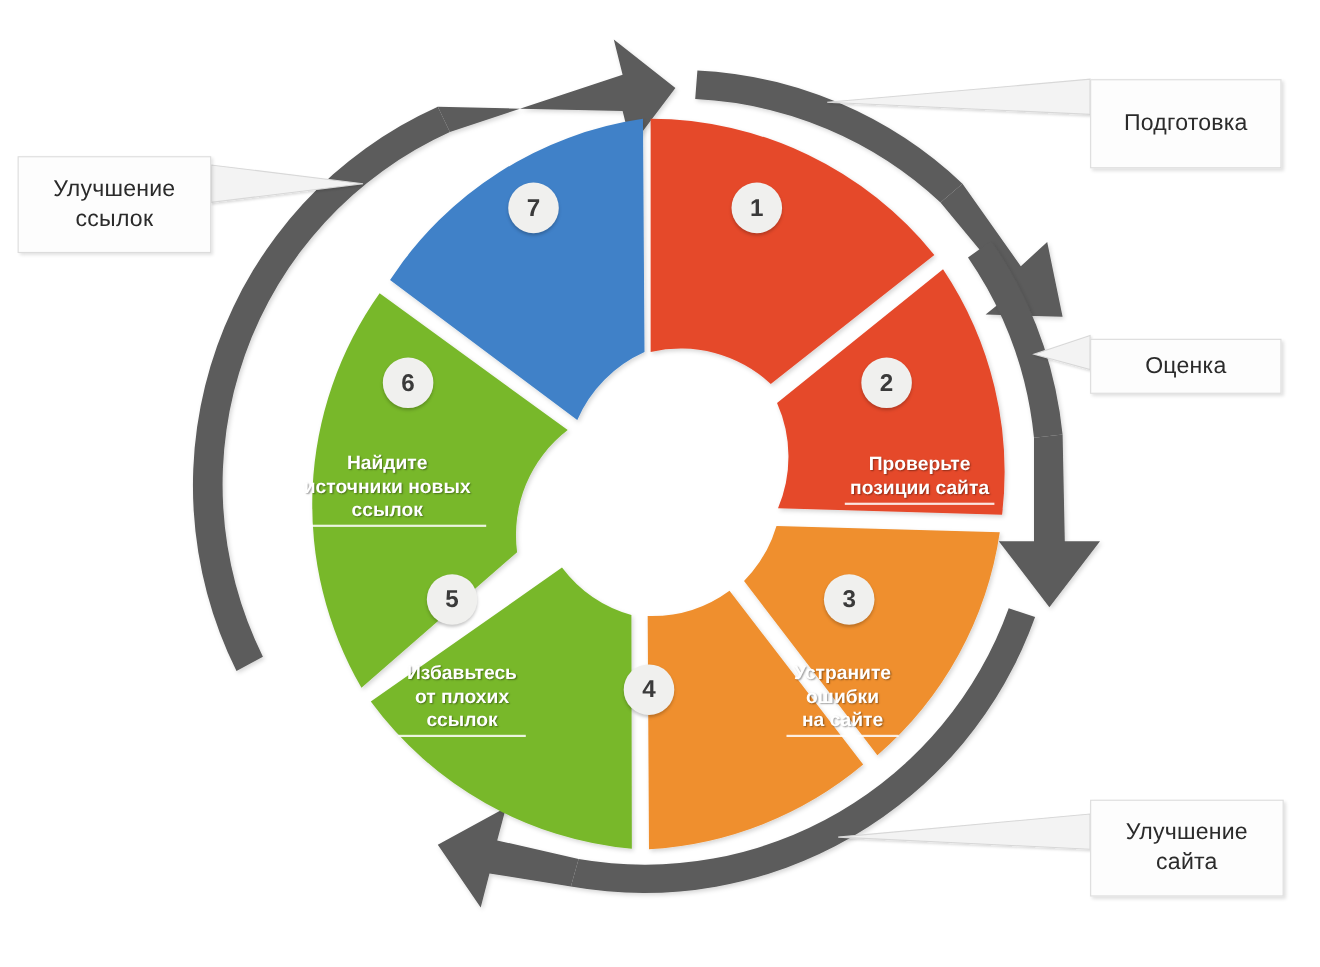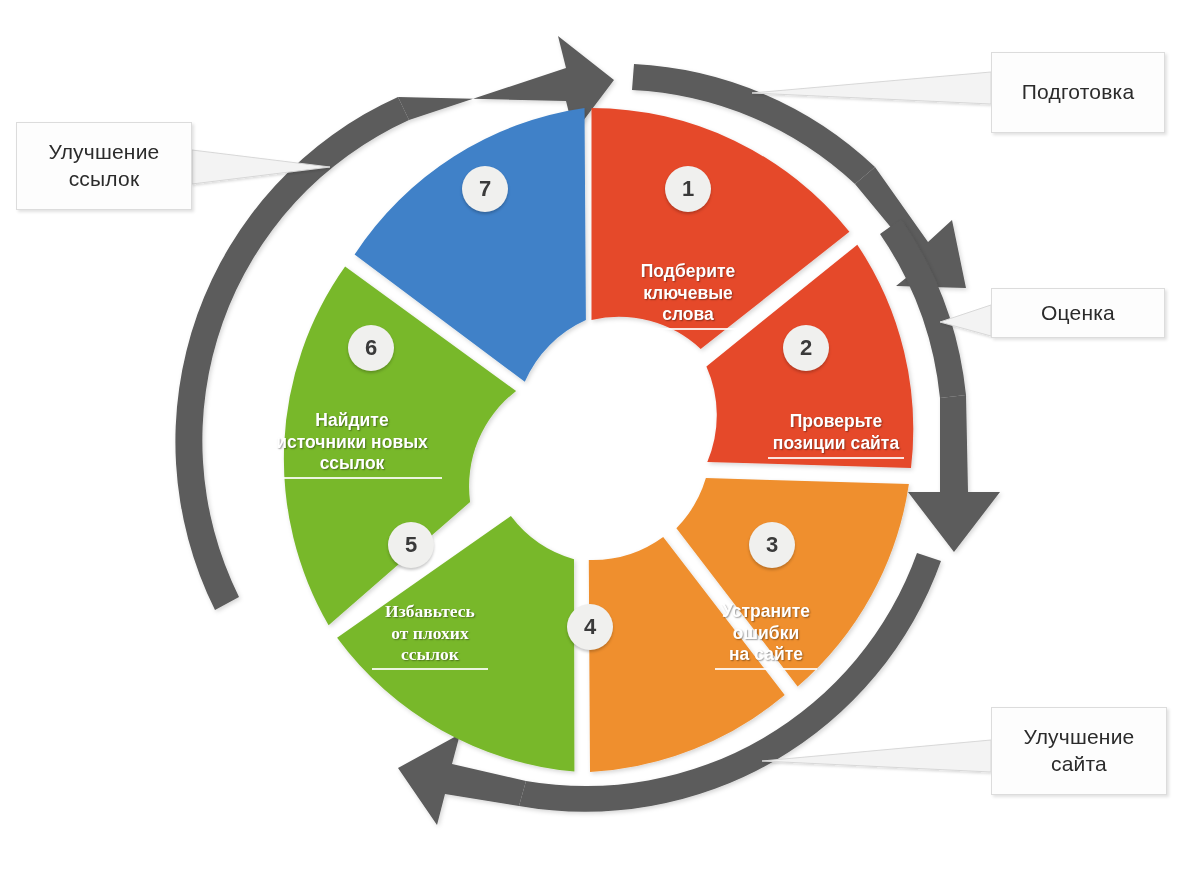--- a/index.html
+++ b/index.html
@@ -19,20 +19,21 @@
     border:1px solid #dcdcdc;
     box-shadow:2px 2px 3px rgba(0,0,0,0.12);
     display:flex;align-items:center;justify-content:center;
     text-align:center;
     color:#2b2b2b;
     font-size:21px;
     line-height:1.28;
     letter-spacing:0.2px;
     box-sizing:border-box;
     padding:6px 10px;
+    margin-top:20px;
   }
   .callout span{display:block;}
 
   #callout-prep{left:991px;top:52px;width:174px;height:81px;}
   #callout-links{left:16px;top:122px;width:176px;height:88px;}
   #callout-eval{left:991px;top:288px;width:174px;height:50px;}
   #callout-site{left:991px;top:707px;width:176px;height:88px;}
 
   
   .seg-label{
@@ -154,42 +155,36 @@
   <div class="num-badge" style="left:388px;top:522px;">
       <span>5</span>
     </div>
   <div class="num-badge" style="left:348px;top:325px;">
       <span>6</span>
     </div>
   <div class="num-badge" style="left:462px;top:166px;">
       <span>7</span>
     </div>
 
-  <div class="seg-label" style="left:608px;top:240px;width:160px;">
-    <span>Подберите
-ключевые
-слова</span>
-    <span class="underline" style="width:104px;"></span>
-  </div>
 
   <div class="seg-label" style="left:748px;top:390px;width:176px;">
     <span>Проверьте
 позиции сайта</span>
     <span class="underline" style="width:136px;"></span>
   </div>
 
   <div class="seg-label" style="left:690px;top:580px;width:152px;">
     <span>Устраните
 ошибки
 на сайте</span>
     <span class="underline" style="width:102px;"></span>
   </div>
 
 
-  <div class="seg-label" style="left:350px;top:580px;width:160px;font-family:Liberation Serif, serif;">
+  <div class="seg-label" style="left:340px;top:580px;width:160px;">
     <span>Избавьтесь
 от плохих
 ссылок</span>
     <span class="underline" style="width:116px;"></span>
   </div>
 
   <div class="seg-label" style="left:252px;top:389px;width:200px;">
     <span>Найдите
 источники новых
 ссылок</span>

